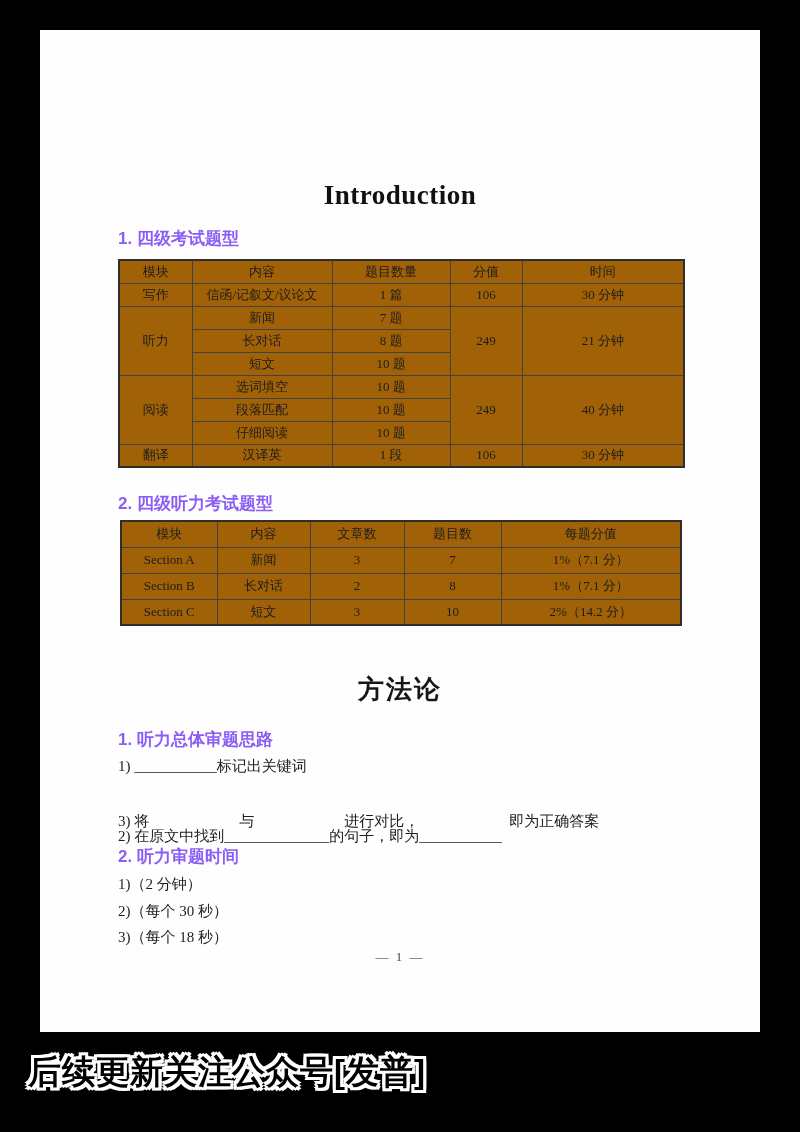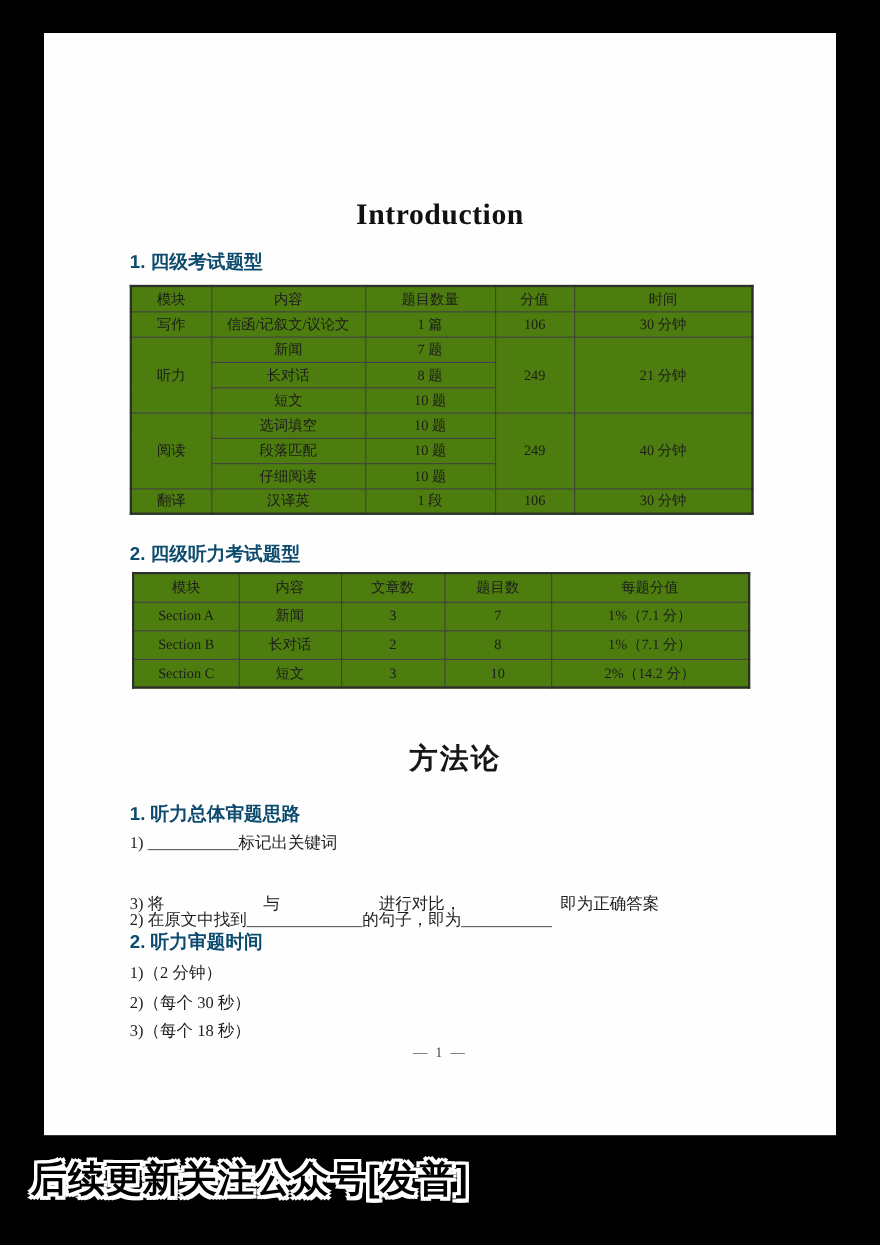--- a/index.html
+++ b/index.html
@@ -16,48 +16,48 @@
     background:#fefefe;
   }
   .doc-title {
     position:absolute; top:150px; left:0; width:100%;
     text-align:center; font-family:"Liberation Serif", serif;
     font-weight:bold; font-size:27px; color:#111; letter-spacing:0.5px;
   }
   .sec-heading {
     position:absolute; left:78px;
     font-family:"Liberation Sans", sans-serif;
-    font-weight:bold; font-size:17px; color:#0c4a6e;
+    font-weight:bold; font-size:17px; color:#8b5cf6;
   }
   #heading-exam-types { top:197px; }
   #heading-listening-types { top:462px; }
   #heading-method-1 { top:698px; }
   #heading-method-2 { top:815px;text-align:center; }
 
   table {
     position:absolute; border-collapse:collapse;
-    border:2px solid #2e2e2e; background:#4d7c0f;
+    border:2px solid #2e2e2e; background:#a16207;
     table-layout:fixed;
   }
   th, td {
     border:1px solid #424242;
     text-align:center; vertical-align:middle;
     font-family:"Liberation Serif", serif;
     font-weight:normal; font-size:13px; color:#1c1c1c;
     padding:0 2px; overflow:hidden; white-space:nowrap;
   }
   #table-exam { left:78px; top:229px; width:565px; }
   #table-exam th, #table-exam td { height:23px; }
   #table-listening { left:80px; top:490px; width:560px; }
   #table-listening th, #table-listening td { height:26px; }
 
   .method-title {
     position:absolute; top:642px; left:0; width:100%;
     text-align:center; font-family:"Liberation Serif", serif;
-    font-weight:bold; font-size:26px; color:#161616; letter-spacing:2px;margin-left:14px;
+    font-weight:bold; font-size:26px; color:#161616; letter-spacing:2px;
   }
   .list-item {
     position:absolute; left:78px;
     font-size:15px; color:#1d1d1d; white-space:pre;
     font-family:"Liberation Serif", serif;
   }
   #m1-item-0 { top:727px; }
   #m1-item-1 { top:797px; }
   #m1-item-2 { top:782px; }
   #m2-item-0 { top:845px; }

